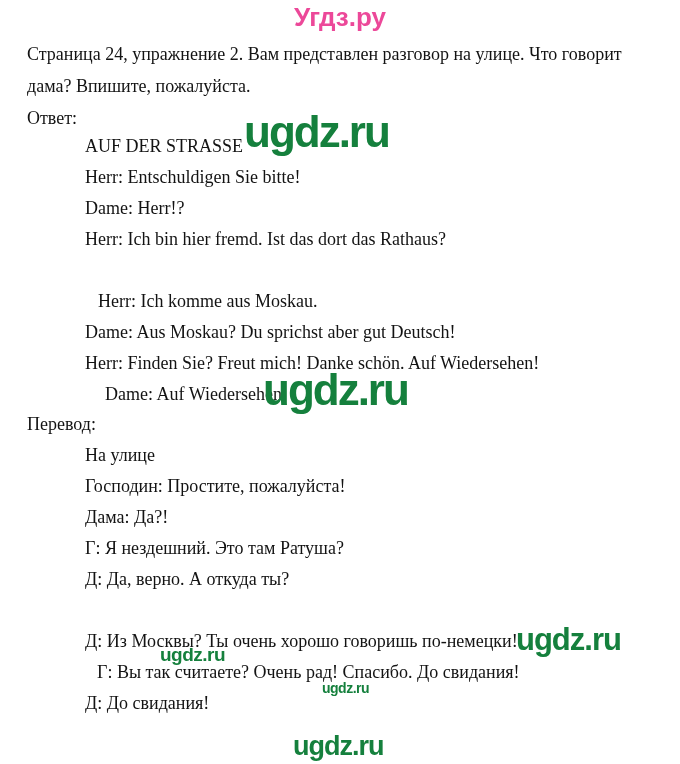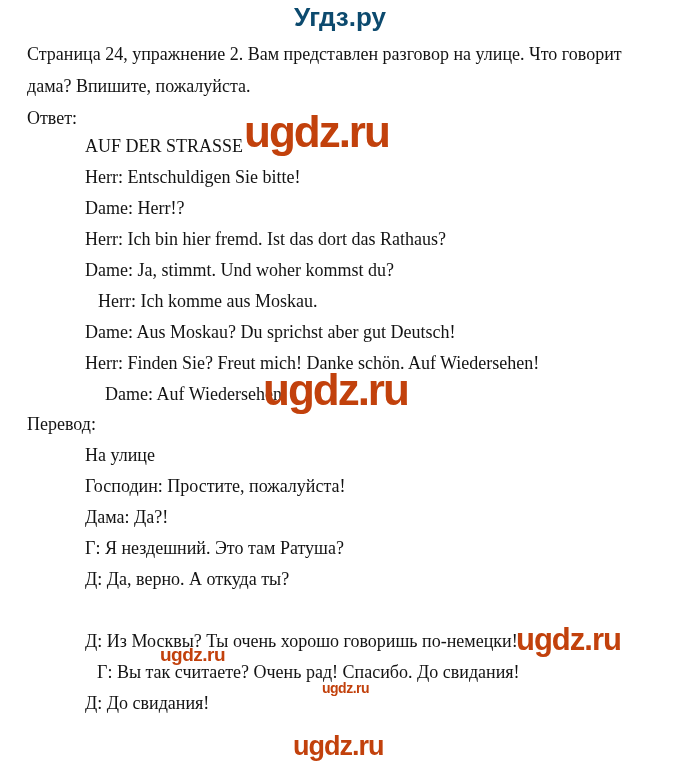--- a/index.html
+++ b/index.html
@@ -14,37 +14,37 @@
   }
   .site-title {
     position: absolute;
     top: 2px;
     left: 0;
     width: 100%;
     text-align: center;
     font-family: "Liberation Sans", sans-serif;
     font-weight: bold;
     font-size: 26px;
-    color: #0c4a6e;
+    color: #ec4899;
   }
   .line {
     position: absolute;
     font-size: 18px;
     line-height: 22px;
     white-space: nowrap;
   }
   .u {
     text-underline-offset: 3px;
     text-decoration-thickness: 1px;
   }
   .wm {
     position: absolute;
     font-family: "Liberation Sans", sans-serif;
     font-weight: bold;
-    color: #c2410c;
+    color: #15803d;
     line-height: 1;
     white-space: nowrap;
   }
   .wm-xl { font-size: 44px; letter-spacing: -2px; }
   .wm-lg { font-size: 31px; letter-spacing: -1px; }
   .wm-md { font-size: 27px; letter-spacing: -1px; }
   .wm-sm { font-size: 19px; letter-spacing: -0.5px; }
   .wm-xs { font-size: 14px; letter-spacing: -0.5px; }
 </style>
 </head>
@@ -60,21 +60,20 @@
   <div class="line u" style="left:27px; top:107px;">Ответ:</div>
 
   <div class="line" style="left:85px; top:135px;">AUF DER STRASSE</div>
 
   <div class="line" style="left:85px; top:166px;"><span>Herr: </span><span>Entschuldigen Sie bitte!</span></div>
 
   <div class="line" style="left:85px; top:197px;"><span>Dame: </span><span class="u">Herr!?</span></div>
 
   <div class="line" style="left:85px; top:228px;"><span>Herr: </span><span>Ich bin hier fremd. Ist das dort das Rathaus?</span></div>
 
-  <div class="line" style="left:85px; top:259px;"><span>Dame: </span><span class="u">Ja, stimmt. Und woher kommst du?</span></div>
 
   <div class="line" style="left:98px; top:290px;"><span>Herr: </span><span>Ich komme aus Moskau.</span></div>
 
   <div class="line" style="left:85px; top:321px;"><span>Dame: </span><span class="u">Aus Moskau? Du sprichst aber gut Deutsch!</span></div>
 
   <div class="line" style="left:85px; top:352px;"><span>Herr: </span><span>Finden Sie? Freut mich! Danke schön. Auf Wiedersehen!</span></div>
 
   <div class="line" style="left:85px; top:383px;margin-left:20px;"><span>Dame: </span><span class="u">Auf Wiedersehen!</span></div>
 
   <div class="line u" style="left:27px; top:413px;">Перевод:</div>

